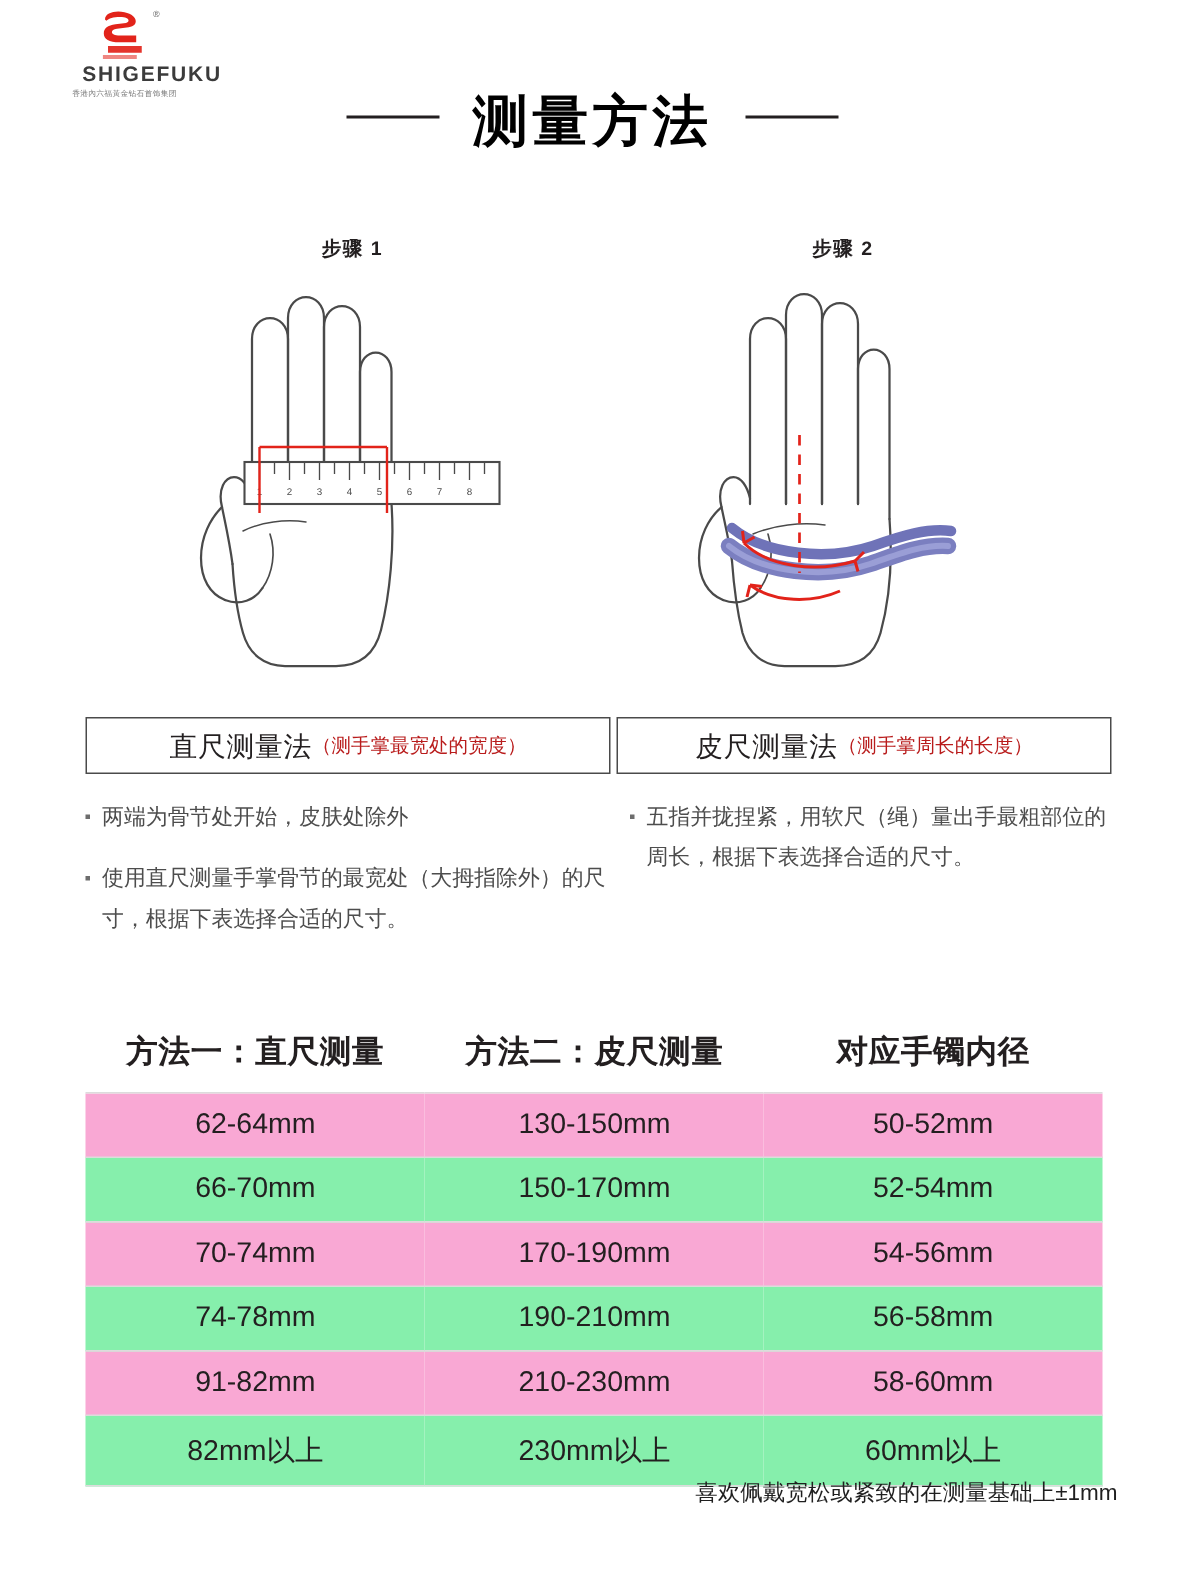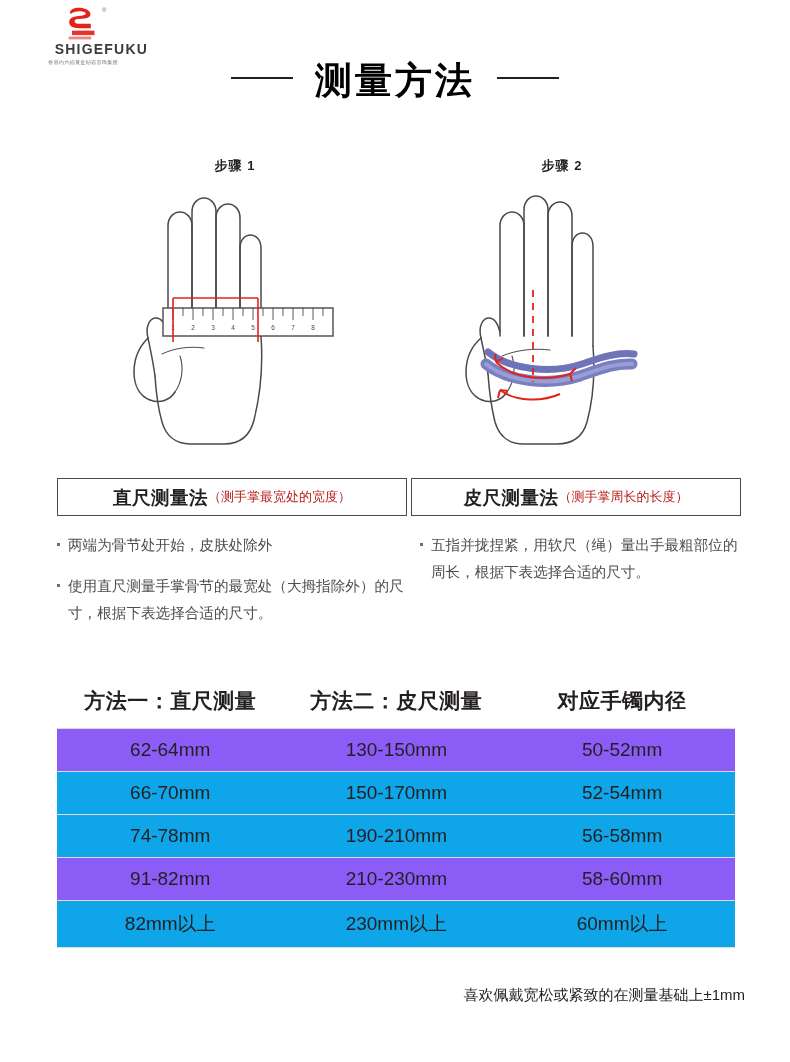--- a/index.html
+++ b/index.html
@@ -111,21 +111,21 @@
     border: 1.6px solid #4a4a4a;
     display: flex;
     align-items: center;
     justify-content: center;
     white-space: nowrap;
   }
   .method-box.m1 { left: 57px; width: 350px; }
   .method-box.m2 { left: 411px; width: 330px; }
   .method-title {
     font-size: 18.5px;
-    font-weight: bold;
+    font-weight: normal;
     letter-spacing: 0.5px;
   }
   .method-note {
     font-size: 13px;
     color: #b91c1c;
   }
 
   
   .bullets {
     position: absolute;
@@ -167,22 +167,22 @@
     font-weight: bold;
     padding: 5px 0 13px 0;
     letter-spacing: 0.5px;
   }
   table.sizes td {
     font-size: 19px;
     text-align: center;
     padding: 10px 0;
     border-top: 1px solid #dcdcdc;
   }
-  table.sizes tr.odd td { background: #8b5cf6; }
-  table.sizes tr.even td { background: #0ea5e9; }
+  table.sizes tr.odd td { background: #f9a8d4; }
+  table.sizes tr.even td { background: #86efac; }
   table.sizes tr.last td { border-bottom: 1px solid #dcdcdc; }
   .col-a { width: 33.4%; }
   .col-b { width: 33.3%; }
   .col-c { width: 33.3%; }
 
   
   .footnote {
     position: absolute;
     left: 0;
     top: 986px;
@@ -353,20 +353,25 @@
       <tr class="odd">
         <td>62-64mm</td>
         <td>130-150mm</td>
         <td>50-52mm</td>
       </tr>
       <tr class="even">
         <td>66-70mm</td>
         <td>150-170mm</td>
         <td>52-54mm</td>
       </tr>
+      <tr class="odd">
+        <td>70-74mm</td>
+        <td>170-190mm</td>
+        <td>54-56mm</td>
+      </tr>
       <tr class="even">
         <td>74-78mm</td>
         <td>190-210mm</td>
         <td>56-58mm</td>
       </tr>
       <tr class="odd">
         <td>91-82mm</td>
         <td>210-230mm</td>
         <td>58-60mm</td>
       </tr>

